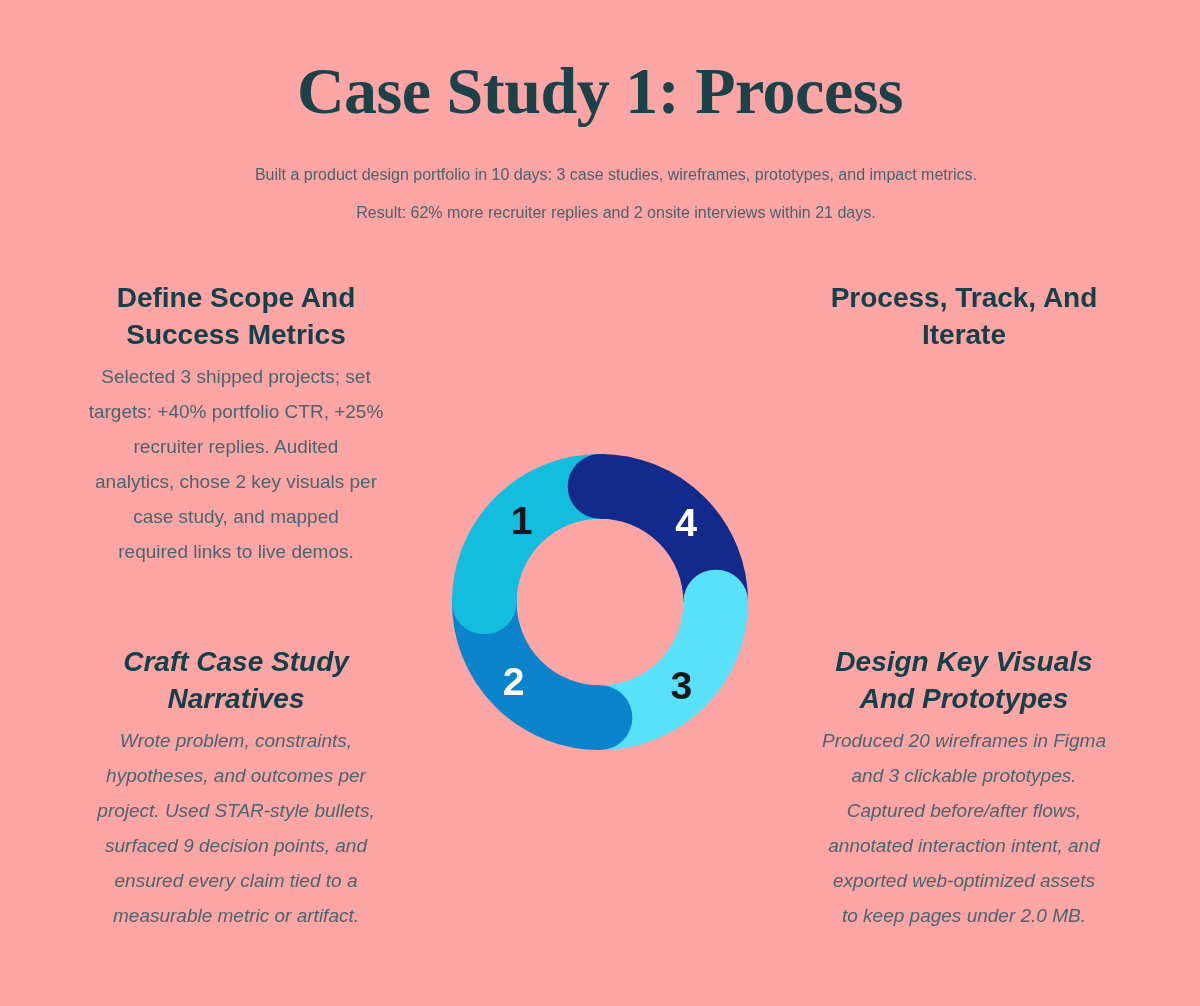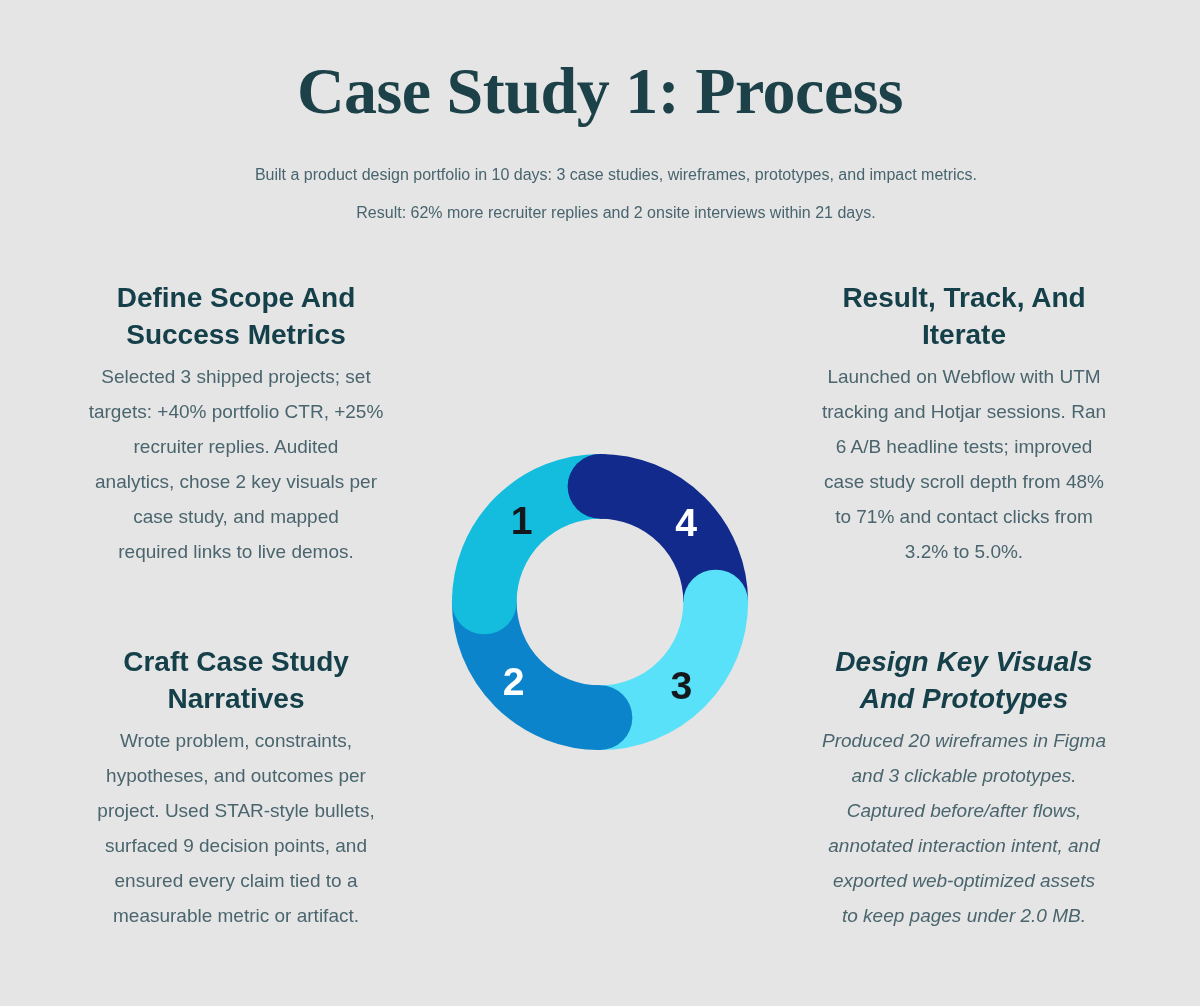--- a/index.html
+++ b/index.html
@@ -1,29 +1,29 @@
 <!DOCTYPE html>
 <html><head>
 <meta charset="utf-8">
 <style>
   html,body{margin:0;padding:0;background:#ffffff;}
-  .canvas{position:relative;width:1200px;height:1006px;background:#e5e5e5;overflow:hidden;
+  .canvas{position:relative;width:1200px;height:1006px;background:#fca5a5;overflow:hidden;
           font-family:"Liberation Sans",sans-serif;}
   .title{position:absolute;top:54px;left:0;width:100%;margin:0;text-align:center;
          font-family:"Liberation Serif",serif;font-weight:700;font-size:66px;line-height:1.12;
          color:#1c4149;letter-spacing:-0.5px;}
   .subtitle{position:absolute;top:140px;left:0;width:100%;margin:16px;text-align:center;
             font-size:16px;line-height:38px;color:#48646e;white-space:pre-line;}
   .step{position:absolute;width:360px;text-align:center;}
   .step-heading{margin:6px;font-weight:700;font-size:28px;line-height:37px;color:#15404a;
                 white-space:pre-line;}
   .step-body{margin:0 0 0 0;font-size:19px;line-height:35px;color:#4a656e;white-space:pre-line;}
   .step-tl{left:56px;top:273px;}
   .step-tr{left:784px;top:273px;}
-  .step-bl{left:56px;top:637px;}
+  .step-bl{left:56px;top:637px;font-style:italic;}
   .step-br{left:784px;top:637px;font-style:italic;}
   .donut{position:absolute;left:448px;top:450px;width:304px;height:304px;}
   .donut .num{font-family:"Liberation Sans",sans-serif;font-weight:700;font-size:40px;
               text-anchor:middle;dominant-baseline:central;}
 </style>
 </head>
 <body>
 
 <div class="canvas">
 
@@ -37,28 +37,22 @@
 Success Metrics</h2>
     <p class="step-body">Selected 3 shipped projects; set
 targets: +40% portfolio CTR, +25%
 recruiter replies. Audited
 analytics, chose 2 key visuals per
 case study, and mapped
 required links to live demos.</p>
   </section>
 
   <section class="step step-tr">
-    <h2 class="step-heading">Result, Track, And
+    <h2 class="step-heading">Process, Track, And
 Iterate</h2>
-    <p class="step-body">Launched on Webflow with UTM
-tracking and Hotjar sessions. Ran
-6 A/B headline tests; improved
-case study scroll depth from 48%
-to 71% and contact clicks from
-3.2% to 5.0%.</p>
   </section>
 
   <section class="step step-bl">
     <h2 class="step-heading">Craft Case Study
 Narratives</h2>
     <p class="step-body">Wrote problem, constraints,
 hypotheses, and outcomes per
 project. Used STAR-style bullets,
 surfaced 9 decision points, and
 ensured every claim tied to a

